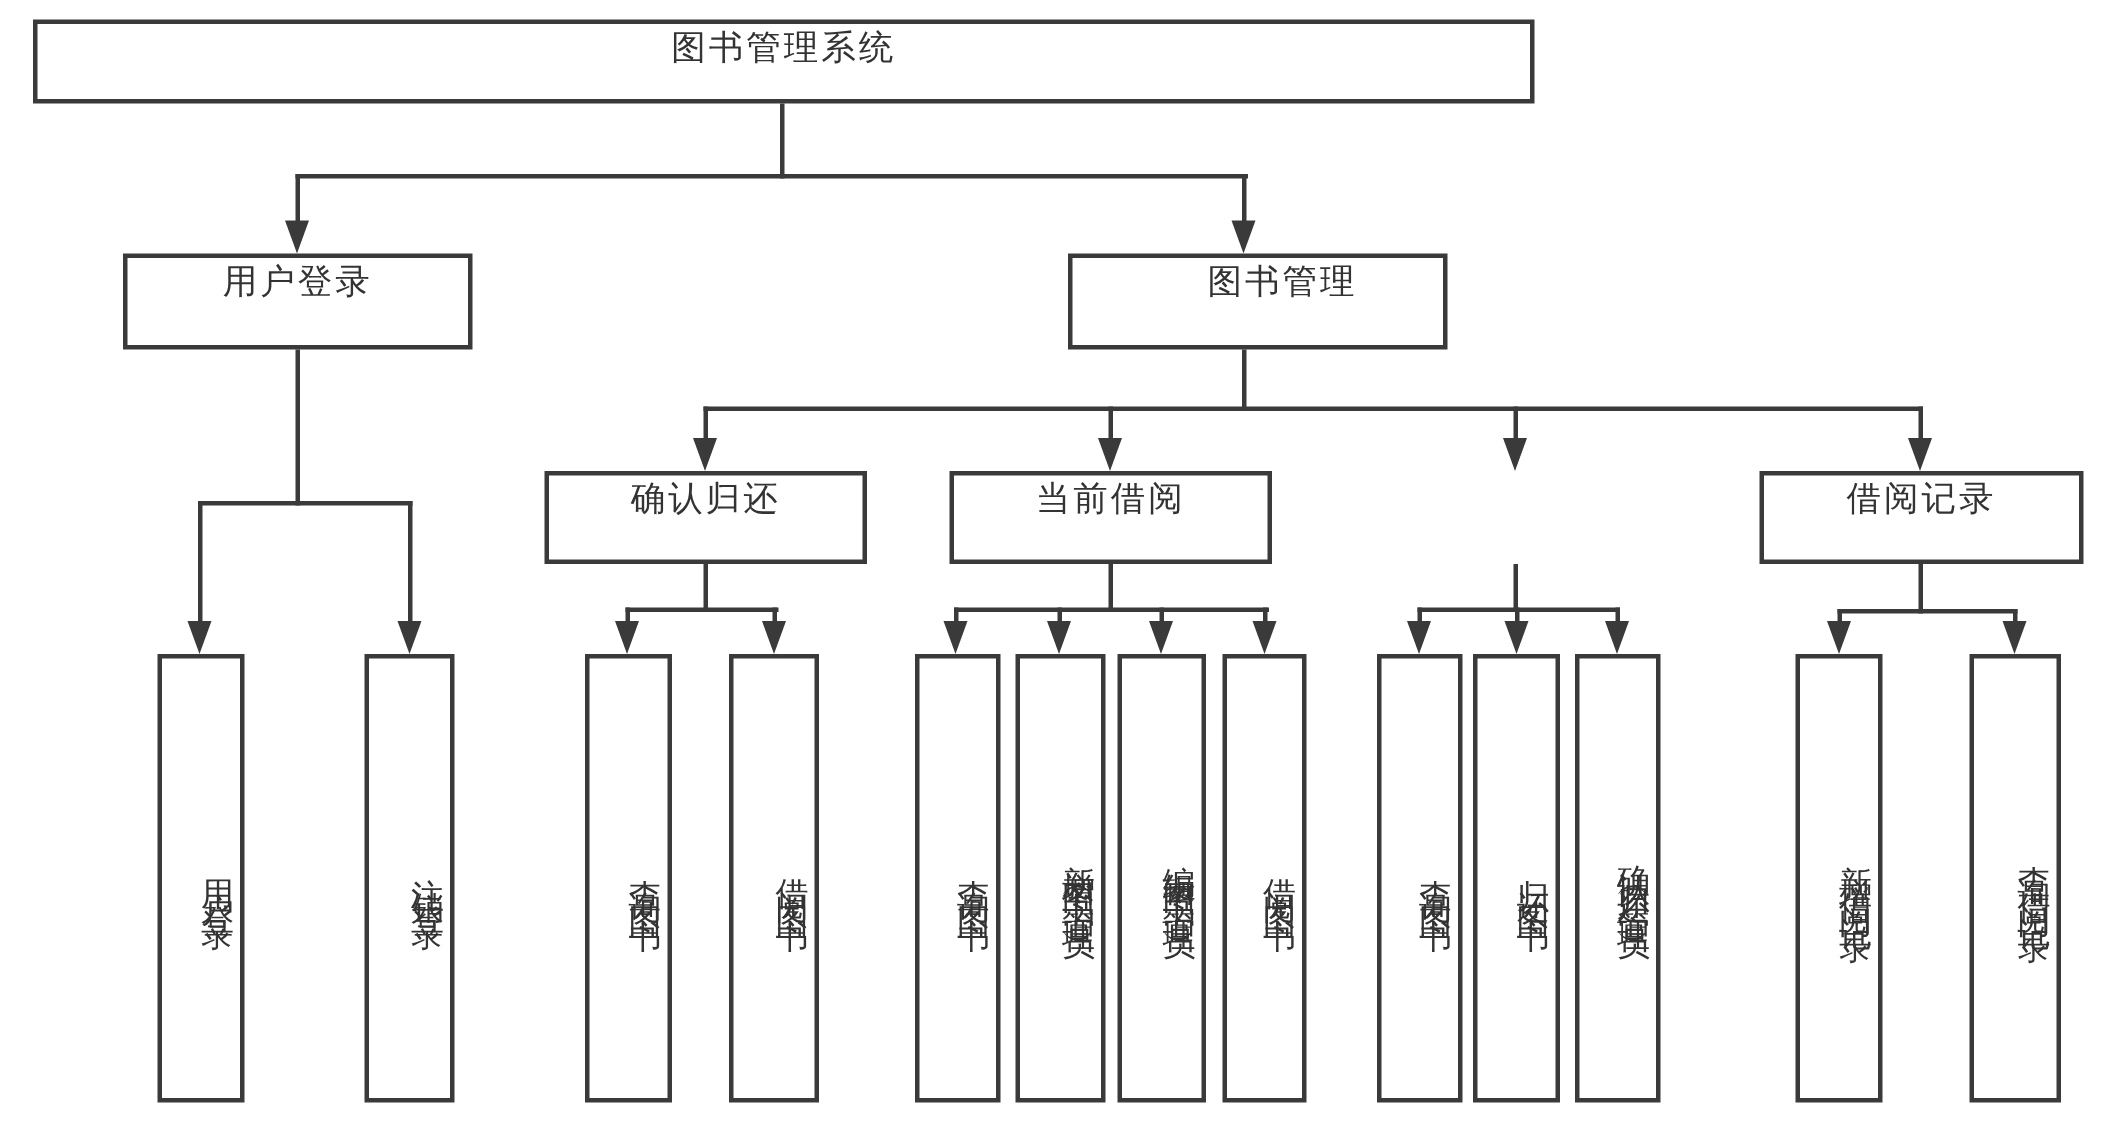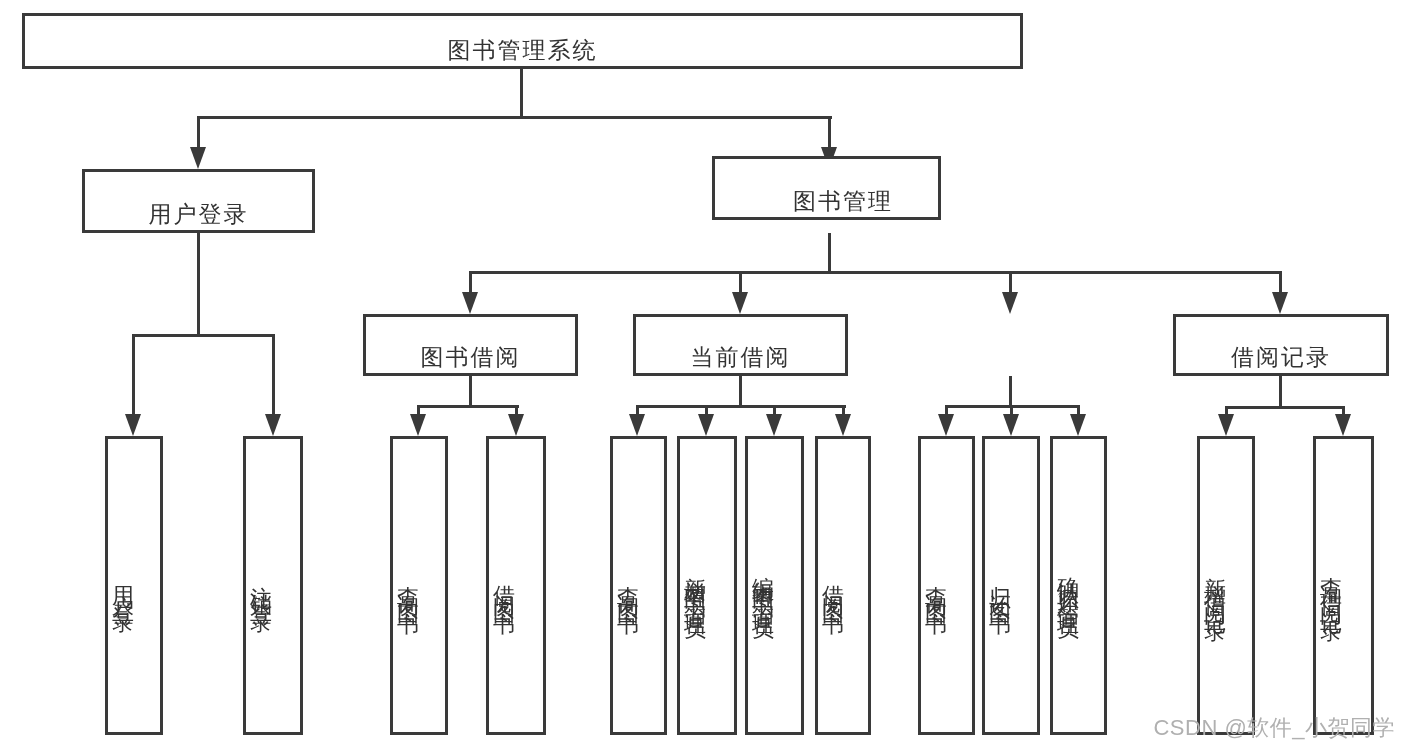--- a/index.html
+++ b/index.html
@@ -16,21 +16,21 @@
     background: var(--background);
     font-family: "Liberation Sans", sans-serif;
     overflow: hidden;
   }
   .node {
     position: absolute;
     box-sizing: border-box;
     border: 3px solid var(--line);
     background: #fff;
     display: flex;
-    align-items: flex-end;
+    align-items: flex-start;
     justify-content: center;
     font-size: 23px;
     color: var(--text);
     letter-spacing: 2px;
     white-space: nowrap;
   }
   .leaf {
     writing-mode: vertical-rl;
     text-orientation: mixed;
     letter-spacing: 9px;
@@ -72,21 +72,21 @@
   <div class="vline" style="left:520px; top:69px; width:3px; height:50px;"></div>
   <div class="hline" style="left:197px; top:116px; width:635px; height:3px;"></div>
   <div class="vline" style="left:197px; top:116px; width:3px; height:33px;"></div>
   <div class="arrow" style="left:190px; top:147px;"></div>
   <div class="vline" style="left:828px; top:116px; width:3px; height:33px;"></div>
   <div class="arrow" style="left:821px; top:147px;"></div>
 
   <div class="node" style="left:82px; top:169px; width:233px; height:64px;">
     <span>用户登录</span>
   </div>
-  <div class="node" style="left:712px; top:156px; width:229px; height:64px;padding-left:33px;">
+  <div class="node" style="left:712px; top:169px; width:253px; height:64px;padding-left:33px;">
     <span>图书管理</span>
   </div>
 
   <div class="vline" style="left:197px; top:233px; width:3px; height:104px;"></div>
   <div class="hline" style="left:132px; top:334px; width:143px; height:3px;"></div>
   <div class="vline" style="left:132px; top:334px; width:3px; height:80px;"></div>
   <div class="arrow" style="left:125px; top:414px;"></div>
   <div class="vline" style="left:272px; top:334px; width:3px; height:80px;"></div>
   <div class="arrow" style="left:265px; top:414px;"></div>
 
@@ -95,21 +95,21 @@
   <div class="vline" style="left:469px; top:271px; width:3px; height:22px;"></div>
   <div class="arrow" style="left:462px; top:292px;"></div>
   <div class="vline" style="left:739px; top:271px; width:3px; height:22px;"></div>
   <div class="arrow" style="left:732px; top:292px;"></div>
   <div class="vline" style="left:1009px; top:271px; width:3px; height:22px;"></div>
   <div class="arrow" style="left:1002px; top:292px;"></div>
   <div class="vline" style="left:1279px; top:271px; width:3px; height:22px;"></div>
   <div class="arrow" style="left:1272px; top:292px;"></div>
 
   <div class="node" style="left:363px; top:314px; width:215px; height:62px;">
-    <span>图书借阅</span>
+    <span>确认归还</span>
   </div>
   <div class="node" style="left:633px; top:314px; width:215px; height:62px;">
     <span>当前借阅</span>
   </div>
   <div class="node" style="left:1173px; top:314px; width:216px; height:62px;">
     <span>借阅记录</span>
   </div>
 
   <div class="vline" style="left:469px; top:376px; width:3px; height:32px;"></div>
   <div class="hline" style="left:417px; top:405px; width:102px; height:3px;"></div>
@@ -182,15 +182,14 @@
     <span>确认归还（管理员）</span>
   </div>
 
   <div class="node leaf" style="left:1197px; top:436px; width:58px; height:299px;">
     <span>新增借阅记录</span>
   </div>
   <div class="node leaf" style="left:1313px; top:436px; width:61px; height:299px;">
     <span>查询借阅记录</span>
   </div>
 
-  <div class="watermark">CSDN @软件_小贺同学</div>
 
 </div>
 
 </body></html>

